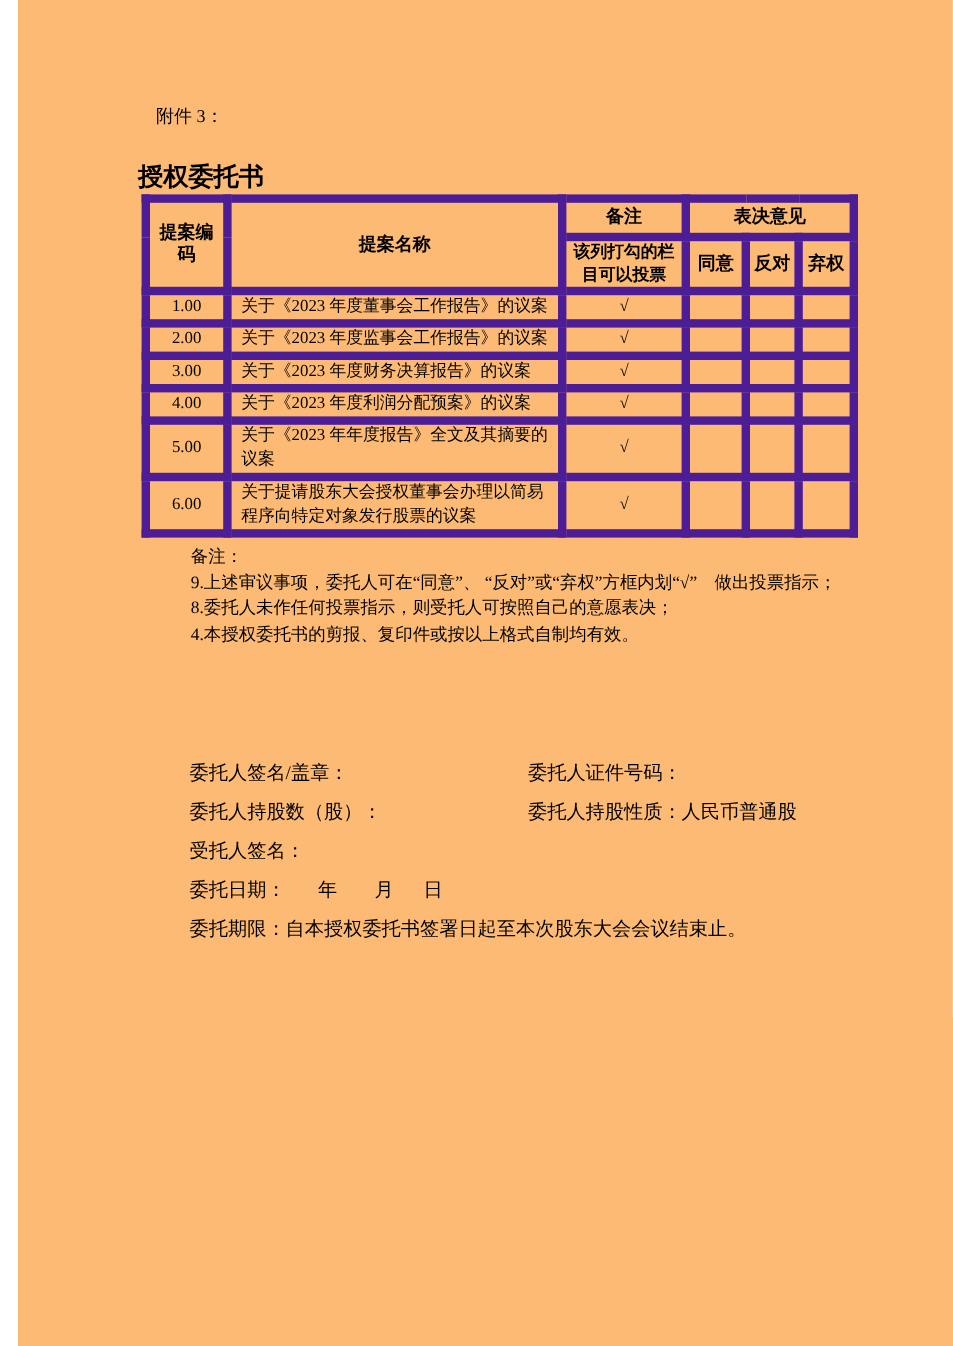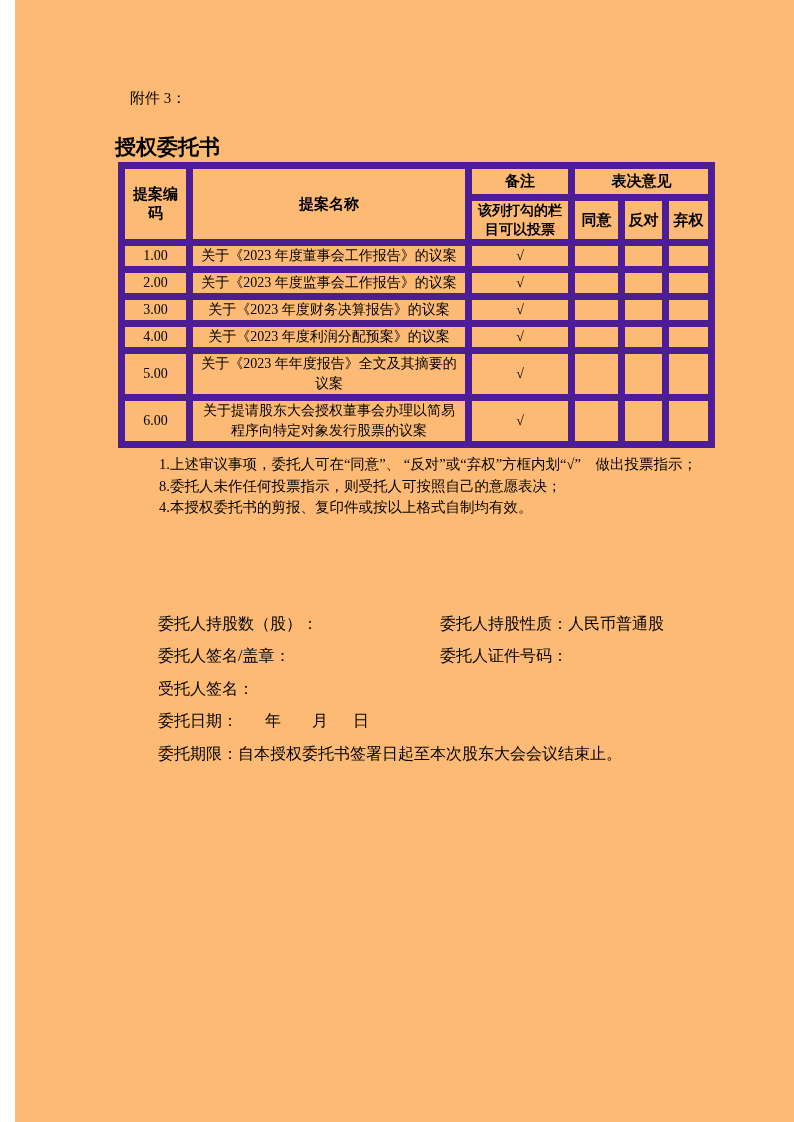--- a/index.html
+++ b/index.html
@@ -50,21 +50,21 @@
     border: 7px solid #4c1d95;
     text-align: center;
     vertical-align: middle;
     font-weight: normal;
     padding: 0 2px;
   }
   .vote-table th { font-weight: bold; font-size: 15px; line-height: 19px; }
   .vote-table th.sub { font-size: 14px; }
   .vote-table td { font-size: 14px; line-height: 20px; font-family: Liberation Serif, serif; }
   .vote-table td.name-cell {
-    text-align: center;
+    text-align: left;
     padding-left: 8px;
     padding-right: 8px;
   }
   tr.hrow1 { height: 32px; }
   tr.hrow2 { height: 40px; }
   tr.drow  { height: 27px; }
   tr.drow-tall { height: 44px; }
   .notes {
     margin: 6px 5px 0 15px;
     font-size: 14.5px;
@@ -163,33 +163,34 @@
       <td class="name-cell">关于提请股东大会授权董事会办理以简易程序向特定对象发行股票的议案</td>
       <td>√</td>
       <td></td>
       <td></td>
       <td></td>
     </tr>
   </tbody>
     </table>
 
   <div class="notes">
-    <p>1.上述审议事项，委托人可在“同意”、 “反对”或“弃权”方框内划“√”　做出投票指示；</p>
+    <p>备注：</p>
+    <p>9.上述审议事项，委托人可在“同意”、 “反对”或“弃权”方框内划“√”　做出投票指示；</p>
     <p>8.委托人未作任何投票指示，则受托人可按照自己的意愿表决；</p>
     <p>4.本授权委托书的剪报、复印件或按以上格式自制均有效。</p>
   </div>
 
   <div class="signature">
     <div class="sig-row">
+      <span class="sig-left"><span>委托人签名/盖章：</span><span></span></span>
+      <span class="sig-right"><span>委托人证件号码：</span><span></span></span>
+    </div>
+    <div class="sig-row">
       <span class="sig-left"><span>委托人持股数（股）：</span><span></span></span>
       <span class="sig-right"><span>委托人持股性质：</span><span>人民币普通股</span></span>
-    </div>
-    <div class="sig-row">
-      <span class="sig-left"><span>委托人签名/盖章：</span><span></span></span>
-      <span class="sig-right"><span>委托人证件号码：</span><span></span></span>
     </div>
     <div class="sig-row">
       <span class="sig-left"><span>受托人签名：</span><span></span></span>
     </div>
     <div class="date-row">
       <span>委托日期：</span><span class="unit-year">年</span><span class="unit-month">月</span><span class="unit-day">日</span>
     </div>
     <div class="term-row">委托期限：自本授权委托书签署日起至本次股东大会会议结束止。</div>
   </div>
 

